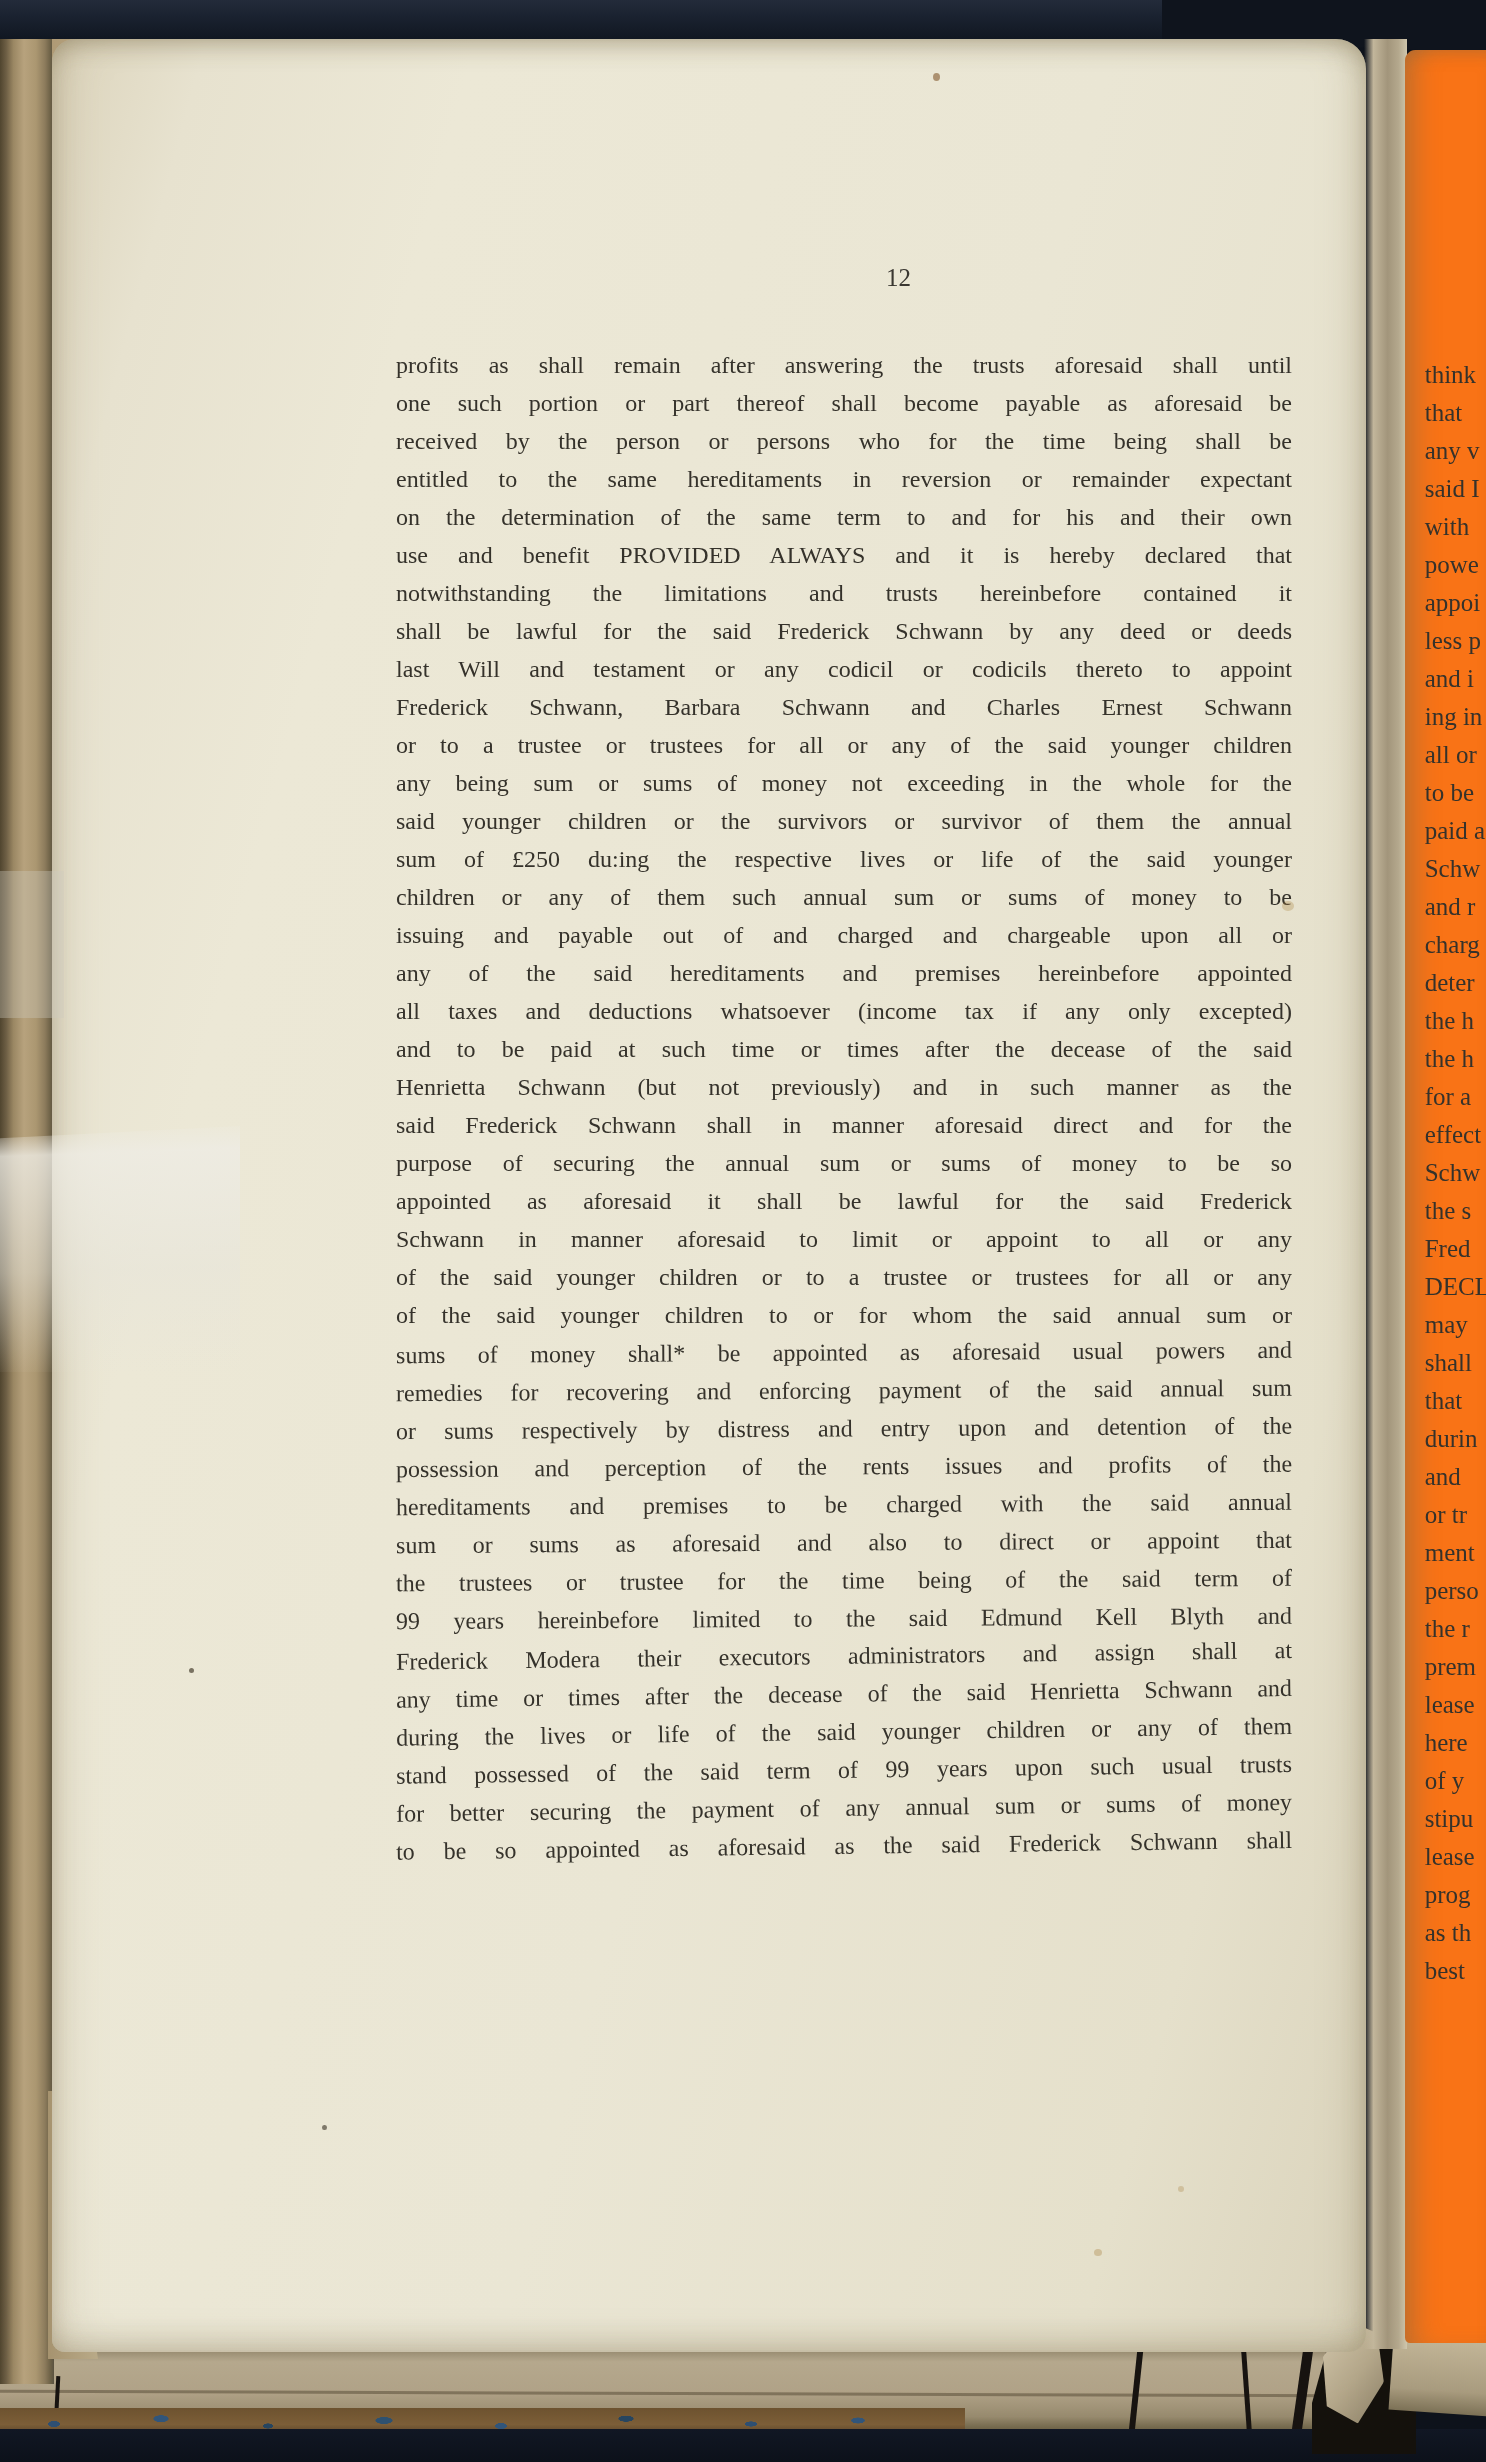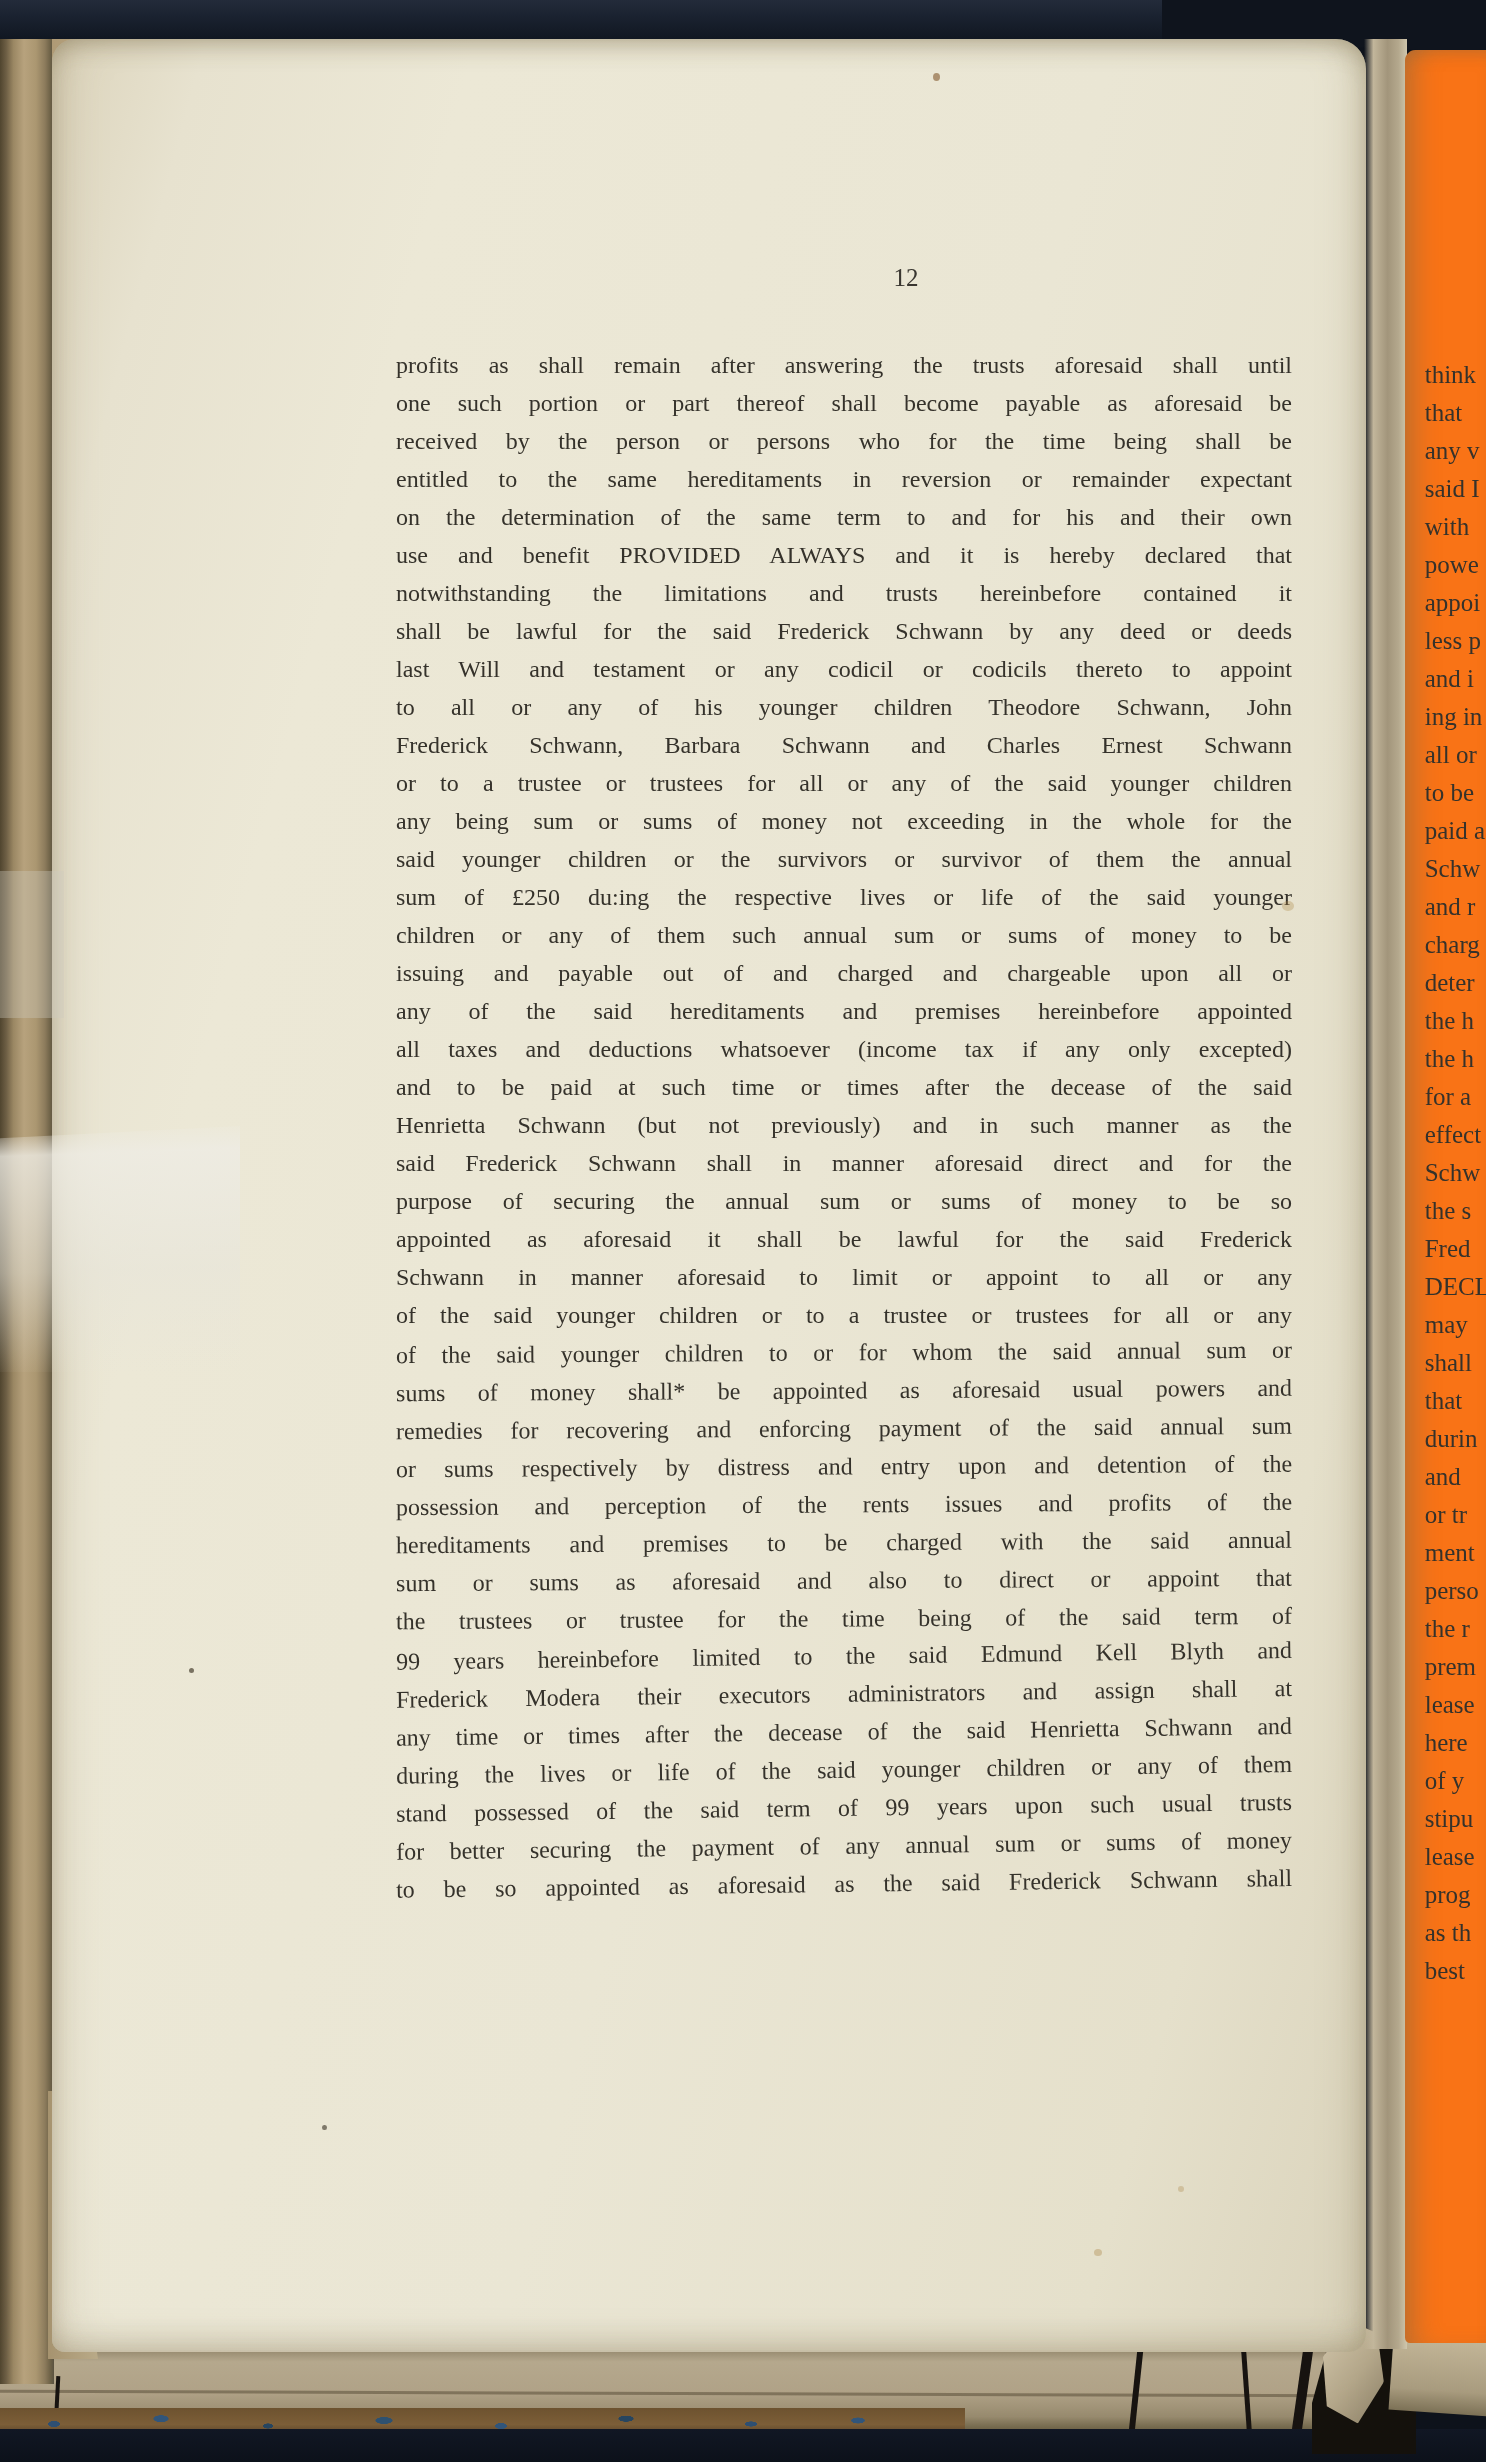--- a/index.html
+++ b/index.html
@@ -65,22 +65,22 @@
 
   
   .main-page{position:absolute;left:52px;top:39px;width:1314px;height:2313px;
     border-radius:23px 30px 18px 12.5px;
     background:linear-gradient(105deg,#dcd4bc 0%,#e7e2cf 8%,#ece8d6 22%,#eae6d4 55%,#e5e0cb 85%,#dad3bb 100%);
     box-shadow:
       inset 0 14.3px 23px -10.7px rgba(115,100,65,0.40),
       inset 25px 0 49px -21.5px rgba(145,130,95,0.35),
       inset -23px 0 40px -16px rgba(140,125,90,0.35),
       inset 0 -19.7px 36px -16px rgba(125,110,75,0.35);}
-  .page-number{position:absolute;left:818px;top:225px;width:72px;
-    text-align:center;font-size:25px;color:#3a3731;}
+  .page-number{position:absolute;left:787px;top:225px;width:72px;
+    text-align:right;font-size:25px;color:#3a3731;}
   .text-block{position:absolute;left:344px;top:307px;width:896px;color:#35322b;}
   .text-block .line{height:38px;line-height:38px;font-size:24px;letter-spacing:0;
     text-align:justify;text-align-last:justify;white-space:nowrap;}
   .text-block .line:nth-child(n+27){transform:rotate(-0.35deg);transform-origin:40% 50%;}
   .text-block .line:nth-child(n+35){transform:rotate(-0.75deg);transform-origin:40% 50%;}
 
   
   .gutter{position:absolute;left:1364px;top:39px;width:43px;height:2310px;
     background:linear-gradient(90deg,rgba(185,172,142,0.0) 0%,#c2b69b 22%,#a2957b 55%,#b4a88d 80%,#cfc6ad 100%);}
   .right-page{position:absolute;left:1405px;top:50px;width:81px;height:2293px;
@@ -135,21 +135,20 @@
     <div class="text-block">
         <div class="line">profits as shall remain after answering the trusts aforesaid shall until</div>
         <div class="line">one such portion or part thereof shall become payable as aforesaid be</div>
         <div class="line">received by the person or persons who for the time being shall be</div>
         <div class="line">entitled to the same hereditaments in reversion or remainder expectant</div>
         <div class="line">on the determination of the same term to and for his and their own</div>
         <div class="line">use and benefit PROVIDED ALWAYS and it is hereby declared that</div>
         <div class="line">notwithstanding the limitations and trusts hereinbefore contained it</div>
         <div class="line">shall be lawful for the said Frederick Schwann by any deed or deeds</div>
         <div class="line">last Will and testament or any codicil or codicils thereto to appoint</div>
-        <div class="line">to all or any of his younger children Theodore Schwann, John</div>
         <div class="line">Frederick Schwann, Barbara Schwann and Charles Ernest Schwann</div>
         <div class="line">or to a trustee or trustees for all or any of the said younger children</div>
         <div class="line">any being sum or sums of money not exceeding in the whole for the</div>
         <div class="line">said younger children or the survivors or survivor of them the annual</div>
         <div class="line">sum of £250 du:ing the respective lives or life of the said younger</div>
         <div class="line">children or any of them such annual sum or sums of money to be</div>
         <div class="line">issuing and payable out of and charged and chargeable upon all or</div>
         <div class="line">any of the said hereditaments and premises hereinbefore appointed</div>
         <div class="line">all taxes and deductions whatsoever (income tax if any only excepted)</div>
         <div class="line">and to be paid at such time or times after the decease of the said</div>

